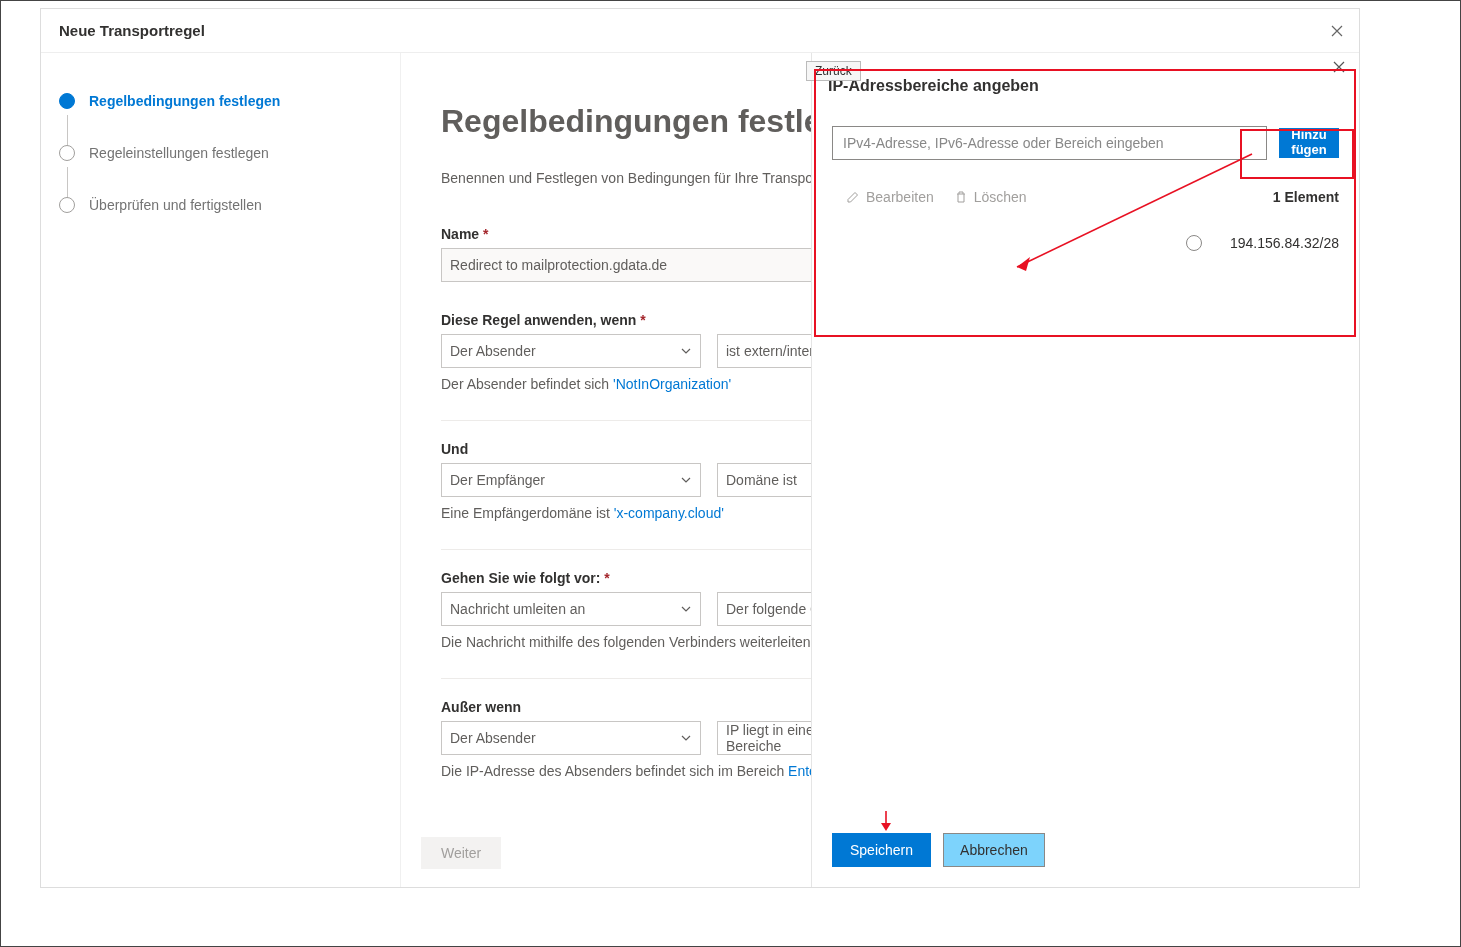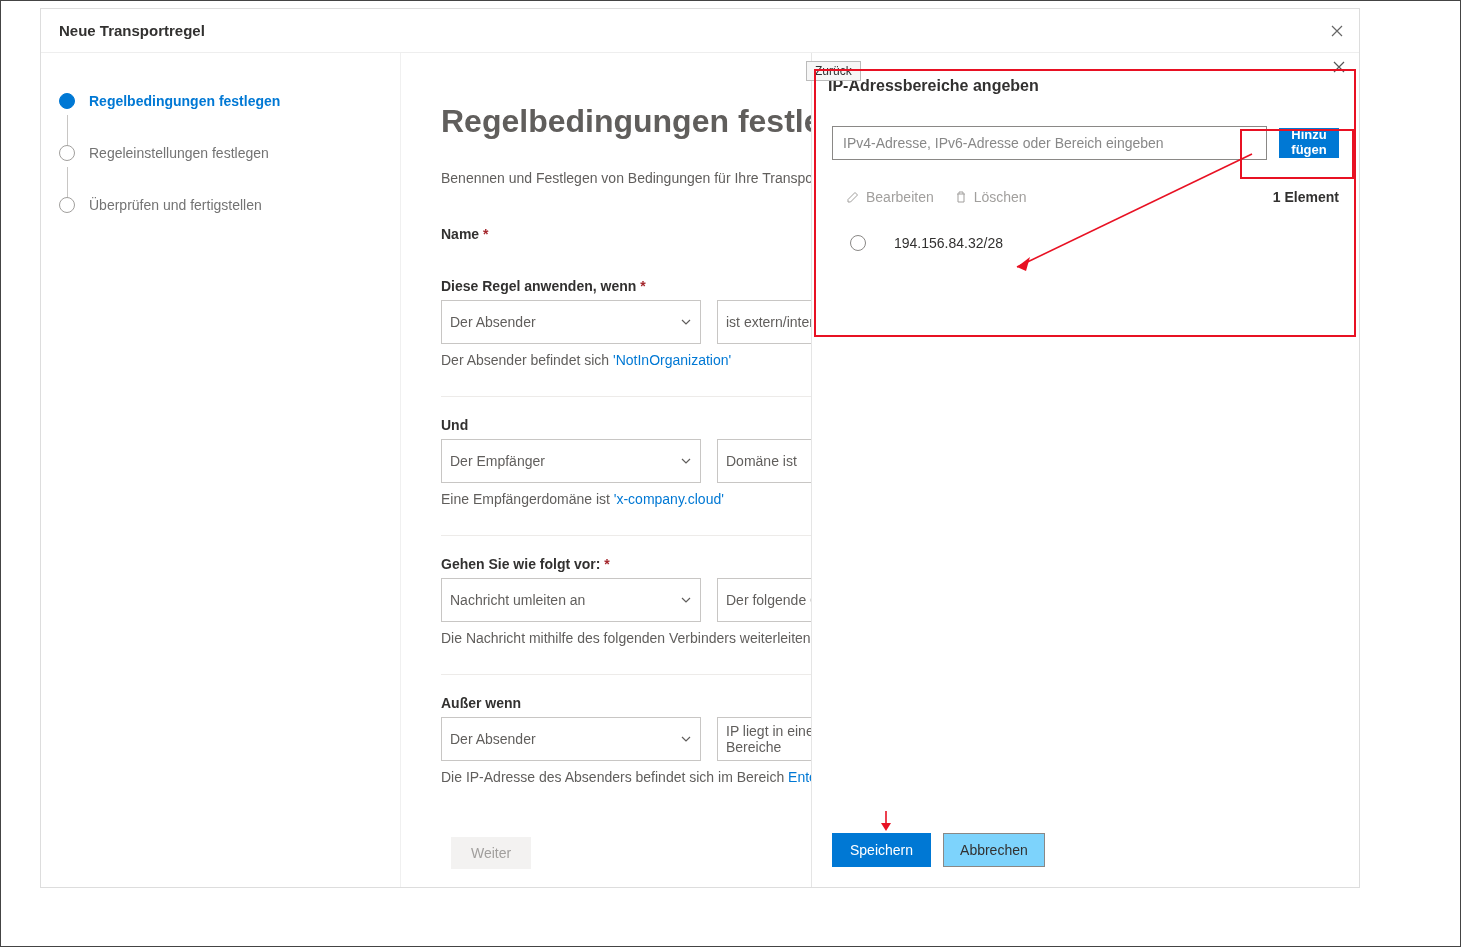--- a/index.html
+++ b/index.html
@@ -99,39 +99,39 @@
     width: 600px;
     height: 34px;
     border: 1px solid #c8c6c4;
     background: #faf9f8;
     padding: 0 8px;
     color:#605e5c;
     display:flex;align-items:center;
   }
   .row { display:flex; gap: 16px; margin-top:4px; }
   .select-box {
-    height: 44px;
+    height: 34px;
     border: 1px solid #c8c6c4;
     color:#605e5c;
     display:flex;align-items:center;
     padding: 0 8px;
     background:#fff;
     position:relative;
   }
   .select-box .chev {
     position:absolute; right:8px; top:50%; transform:translateY(-50%);
     color:#605e5c;
   }
   .w260 { width:260px; } .w250 { width:180px; }
   .caption { color:#605e5c; margin-top:8px; }
   .link { color:#0078d4; }
   .divider { height:1px; background:#edebe9; margin: 28px 0 20px; width:620px; }
   .section-title { font-weight:600; margin-bottom:6px; }
   .footer {
-    position:absolute; left:410px; bottom:18px;
+    position:absolute; left:380px; bottom:18px;
   }
   .btn-next {
     background:#f3f2f1; color:#a19f9d; border:none; padding: 8px 20px;
     font-size:14px;
   }
 
   
   .panel {
     position:absolute;
     right: 0; top: 44px; bottom: 0;
@@ -179,21 +179,21 @@
     text-align:center;
   }
   .tool-row {
     display:flex; align-items:center;
     padding: 12px 20px 0 34px;
     color:#a19f9d;
   }
   .tool { display:flex; align-items:center; gap:6px; margin-right:20px; }
   .elem-count { margin-left:auto; color:#323130; font-weight:600; }
   .list { padding: 30px 20px 0 38px; }
-  .radio-row { display:flex; align-items:center; gap:28px; }
+  .radio-row { display:flex; align-items:center; gap:28px;justify-content:flex-end; }
   .radio {
     width:16px;height:16px;border:1.5px solid #8a8886;border-radius:50%;
     flex-shrink:0;
   }
   .panel-footer {
     position:absolute; left:20px; bottom:20px;
     display:flex; gap:12px;
   }
   .btn-primary {
     background:#0078d4;color:#fff;border:none;padding:8px 18px;font-size:14px;
@@ -241,20 +241,21 @@
       </div>
     </div>
 
     <div class="main">
       <h1>Regelbedingungen festlegen</h1>
       <div class="intro">Benennen und Festlegen von Bedingungen für Ihre Transportregel</div>
 
       <div class="field-label">
         <span>Name</span> <span class="req">*</span>
       </div>
+      <div class="text-input">Redirect to mailprotection.gdata.de</div>
 
       <div style="height:30px"></div>
 
       <div class="field-label">
         <span>Diese Regel anwenden, wenn</span> <span class="req">*</span>
       </div>
       <div class="row">
         <div class="select-box w260">
           <span>Der Absender</span>
           <span class="chev">

